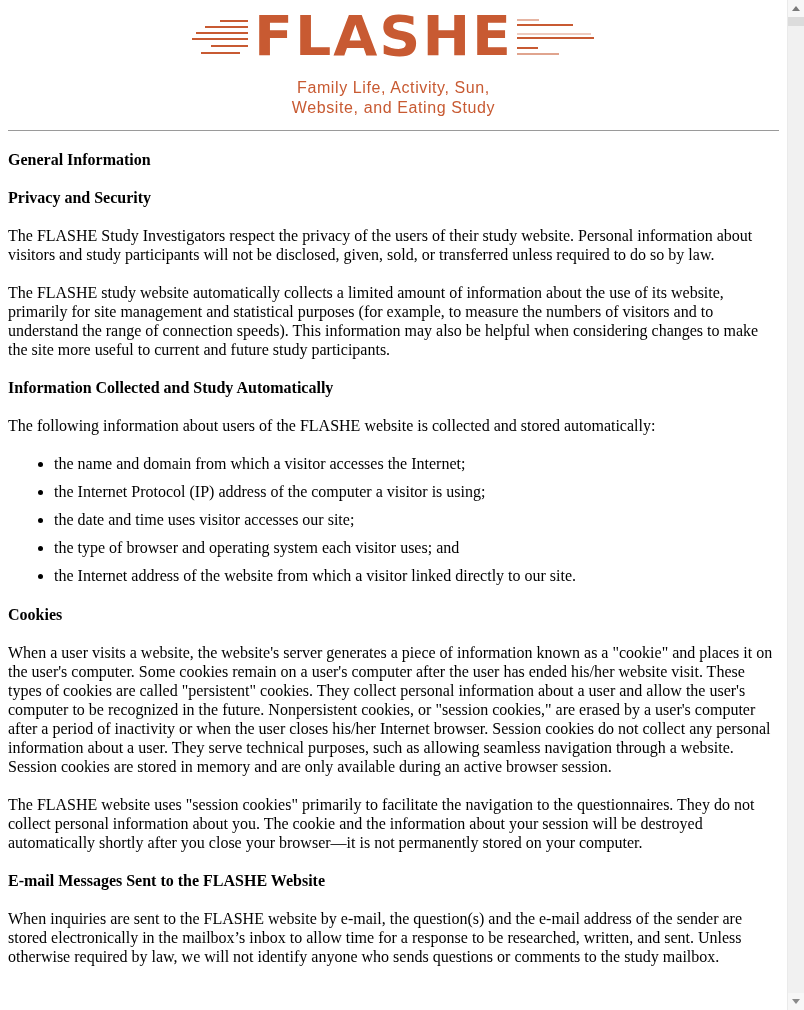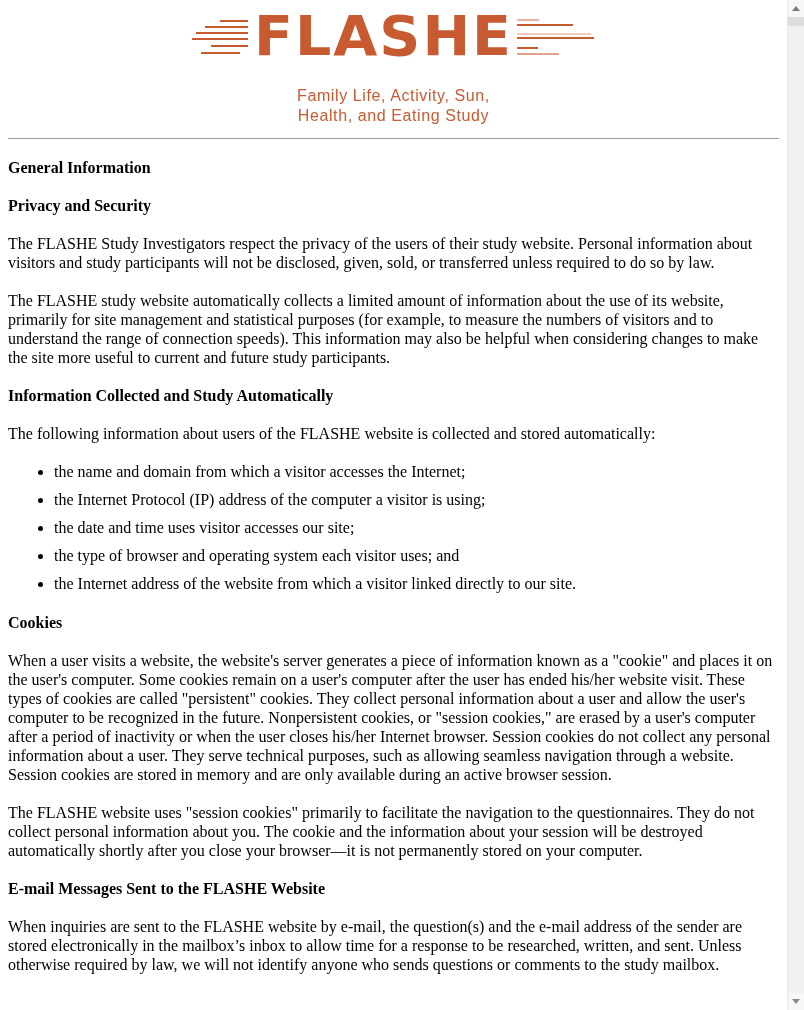--- a/index.html
+++ b/index.html
@@ -30,21 +30,21 @@
   .logo-text {
     font-family: "DejaVu Sans", sans-serif;
     font-weight: bold;
     font-size: 57px;
     line-height: 52px;
     letter-spacing: 2px;
     transform: scaleY(0.96);
   }
   .speedlines { display: block; }
   .subtitle {
-    margin-top: 20px;
+    margin-top: 12px;
     font-family: "Liberation Sans", sans-serif;
     font-size: 16px;
     line-height: 20px;
     letter-spacing: 0.6px;
     color: var(--accent);
   }
   hr.divider {
     border: none;
     border-top: 1px solid #9a9a9a;
     margin: 12px 0 0 0;
@@ -114,21 +114,21 @@
         <line x1="0" y1="10" x2="22" y2="10" stroke="currentColor" stroke-width="2" opacity="0.45"></line>
         <line x1="0" y1="15" x2="56" y2="15" stroke="currentColor" stroke-width="2"></line>
         <line x1="0" y1="24" x2="74" y2="24" stroke="currentColor" stroke-width="2" opacity="0.3"></line>
         <line x1="0" y1="28" x2="77" y2="28" stroke="currentColor" stroke-width="2"></line>
         <line x1="0" y1="38" x2="21" y2="38" stroke="currentColor" stroke-width="2"></line>
         <line x1="0" y1="44" x2="42" y2="44" stroke="currentColor" stroke-width="2" opacity="0.55"></line>
       </svg>
     </div>
     <div class="subtitle">
       <span>Family Life, Activity, Sun,</span><br>
-      <span>Health, and Eating Study</span>
+      <span>Website, and Eating Study</span>
     </div>
   </header>
 
   <hr class="divider">
 
   <main>
     <p class="heading">General Information</p>
 
     <p class="heading">Privacy and Security</p>
     <p>The FLASHE Study Investigators respect the privacy of the users of their study website. Personal information about visitors and study participants will not be disclosed, given, sold, or transferred unless required to do so by law.</p>

